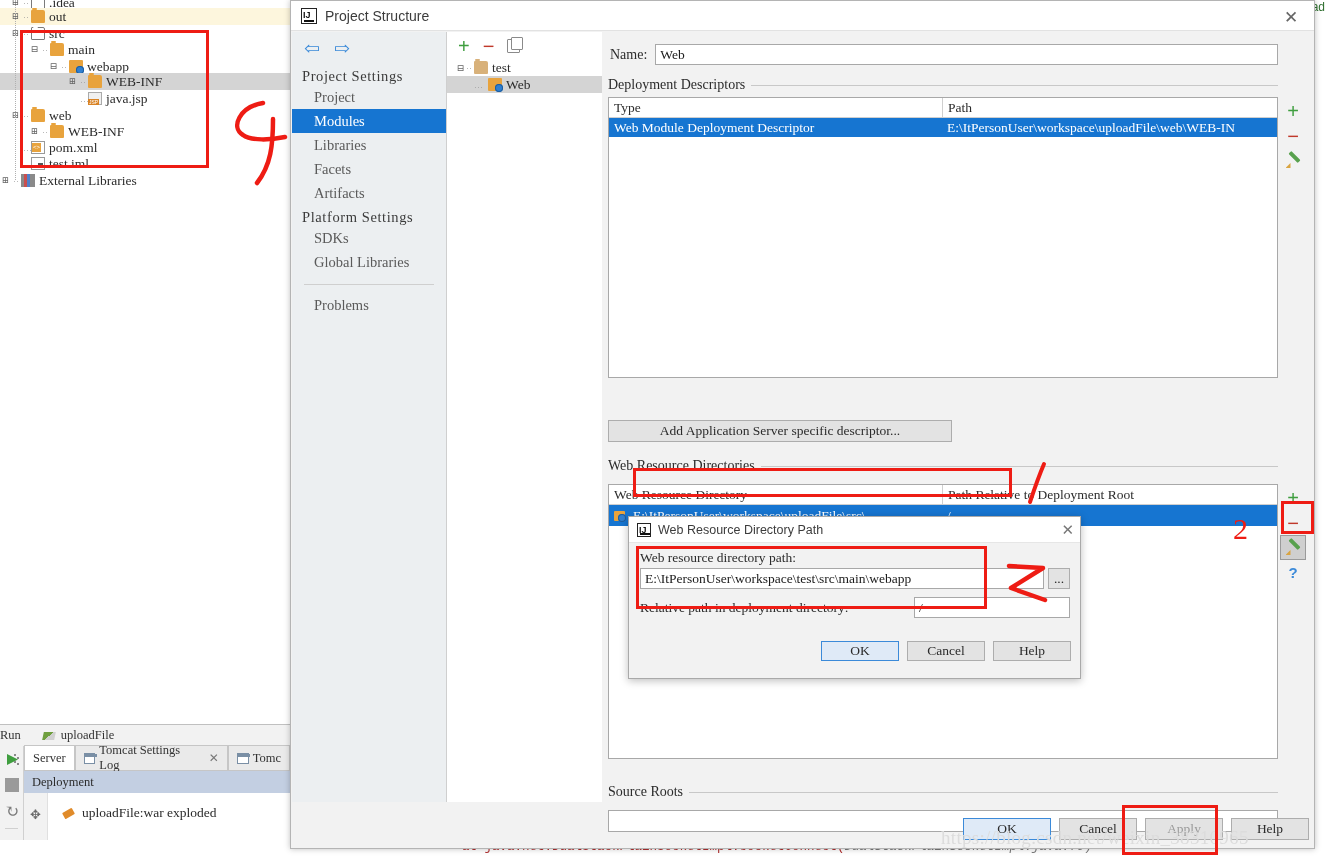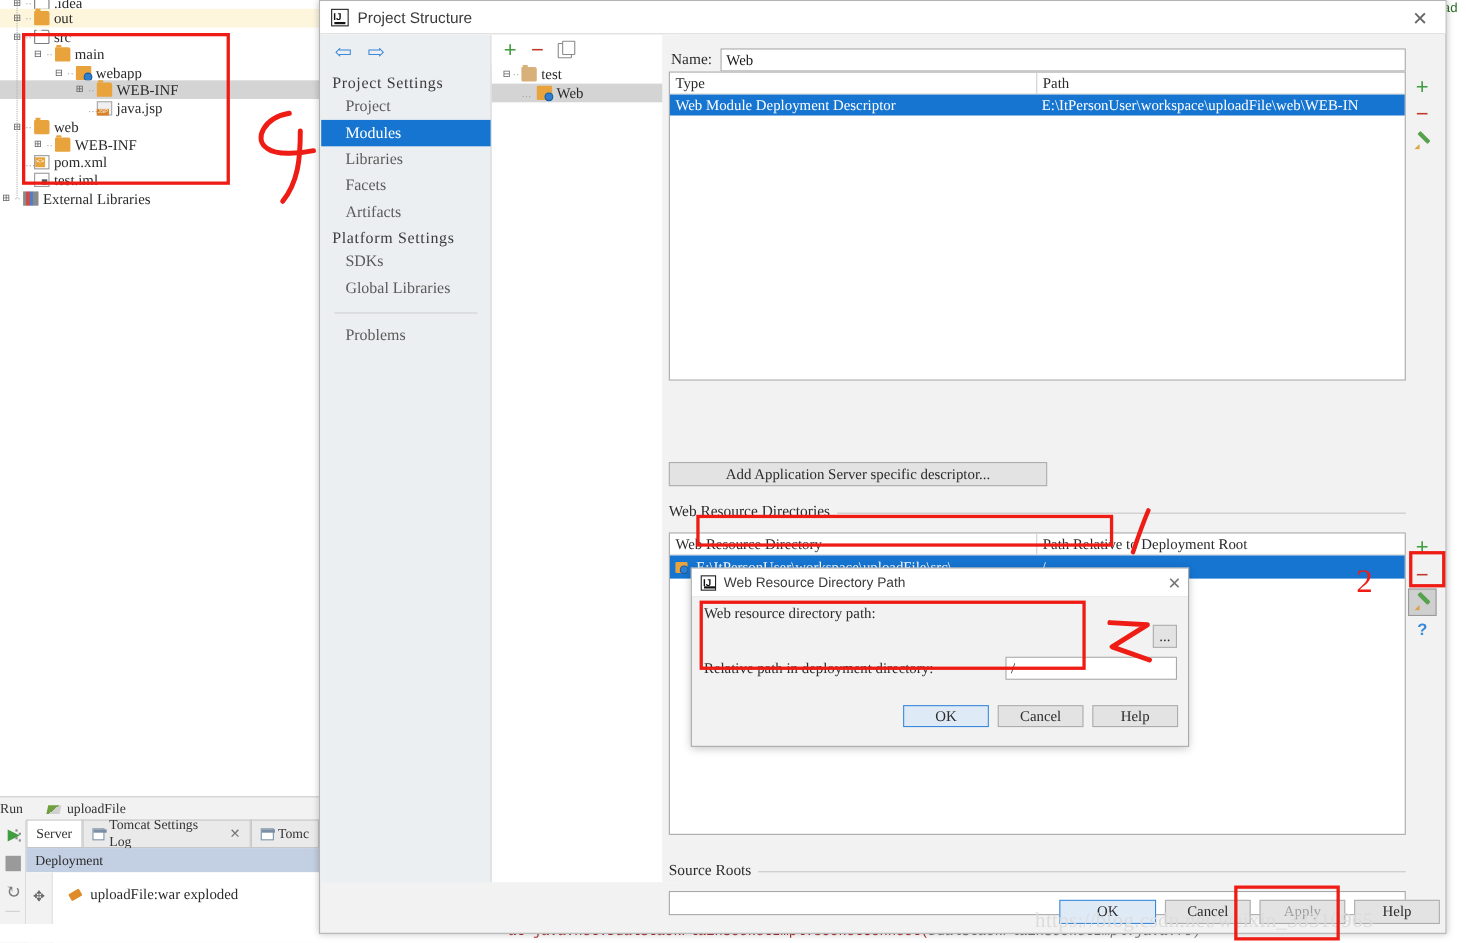--- a/index.html
+++ b/index.html
@@ -403,20 +403,24 @@
       </div>
     </div>
 
     <div class="content">
 
       <div class="name-row">
         <span class="name-label">Name:</span>
         <span class="txtfield" style="flex:1;">Web</span>
       </div>
 
+      <div class="group-head">
+        <span class="group-label">Deployment Descriptors</span>
+        <span class="group-line"></span>
+      </div>
 
       <div class="table-wrap" style="height:281px;">
         <div class="th-row">
           <div class="th" style="width:333px;">Type</div>
           <div class="colsep"></div>
           <div class="th" style="flex:1;">Path</div>
         </div>
         <div class="tr-row sel">
           <div class="cell" style="width:333px;">Web Module Deployment Descriptor</div>
           <div class="cell" style="flex:1;">E:\ItPersonUser\workspace\uploadFile\web\WEB-IN</div>
@@ -491,20 +495,21 @@
 
   <div class="inner-dlg">
     <div class="inner-title">
       <span class="ij-logo" style="width:14px;height:14px;"></span>
       <span class="inner-title-text">Web Resource Directory Path</span>
       <span class="inner-close">✕</span>
     </div>
 
     <div style="position:absolute; left:11px; top:33px; font-size:13.5px; color:#2b2b2b;">Web resource directory path:</div>
 
+    <div class="txtfield" style="position:absolute; left:11px; top:51px; width:404px; height:21px;">E:\ItPersonUser\workspace\test\src\main\webapp</div>
     <div class="btn" style="position:absolute; left:419px; top:51px; width:22px; height:21px;">...</div>
 
     <div style="position:absolute; left:11px; top:83px; font-size:13.5px; color:#2b2b2b;">Relative path in deployment directory:</div>
     <div class="txtfield" style="position:absolute; left:285px; top:80px; width:156px; height:21px;">/</div>
 
     <div style="position:absolute; left:192px; top:124px; display:flex; gap:8px;">
       <div class="btn primary" style="width:78px;height:20px;">OK</div>
       <div class="btn" style="width:78px;height:20px;">Cancel</div>
       <div class="btn" style="width:78px;height:20px;">Help</div>
     </div>

